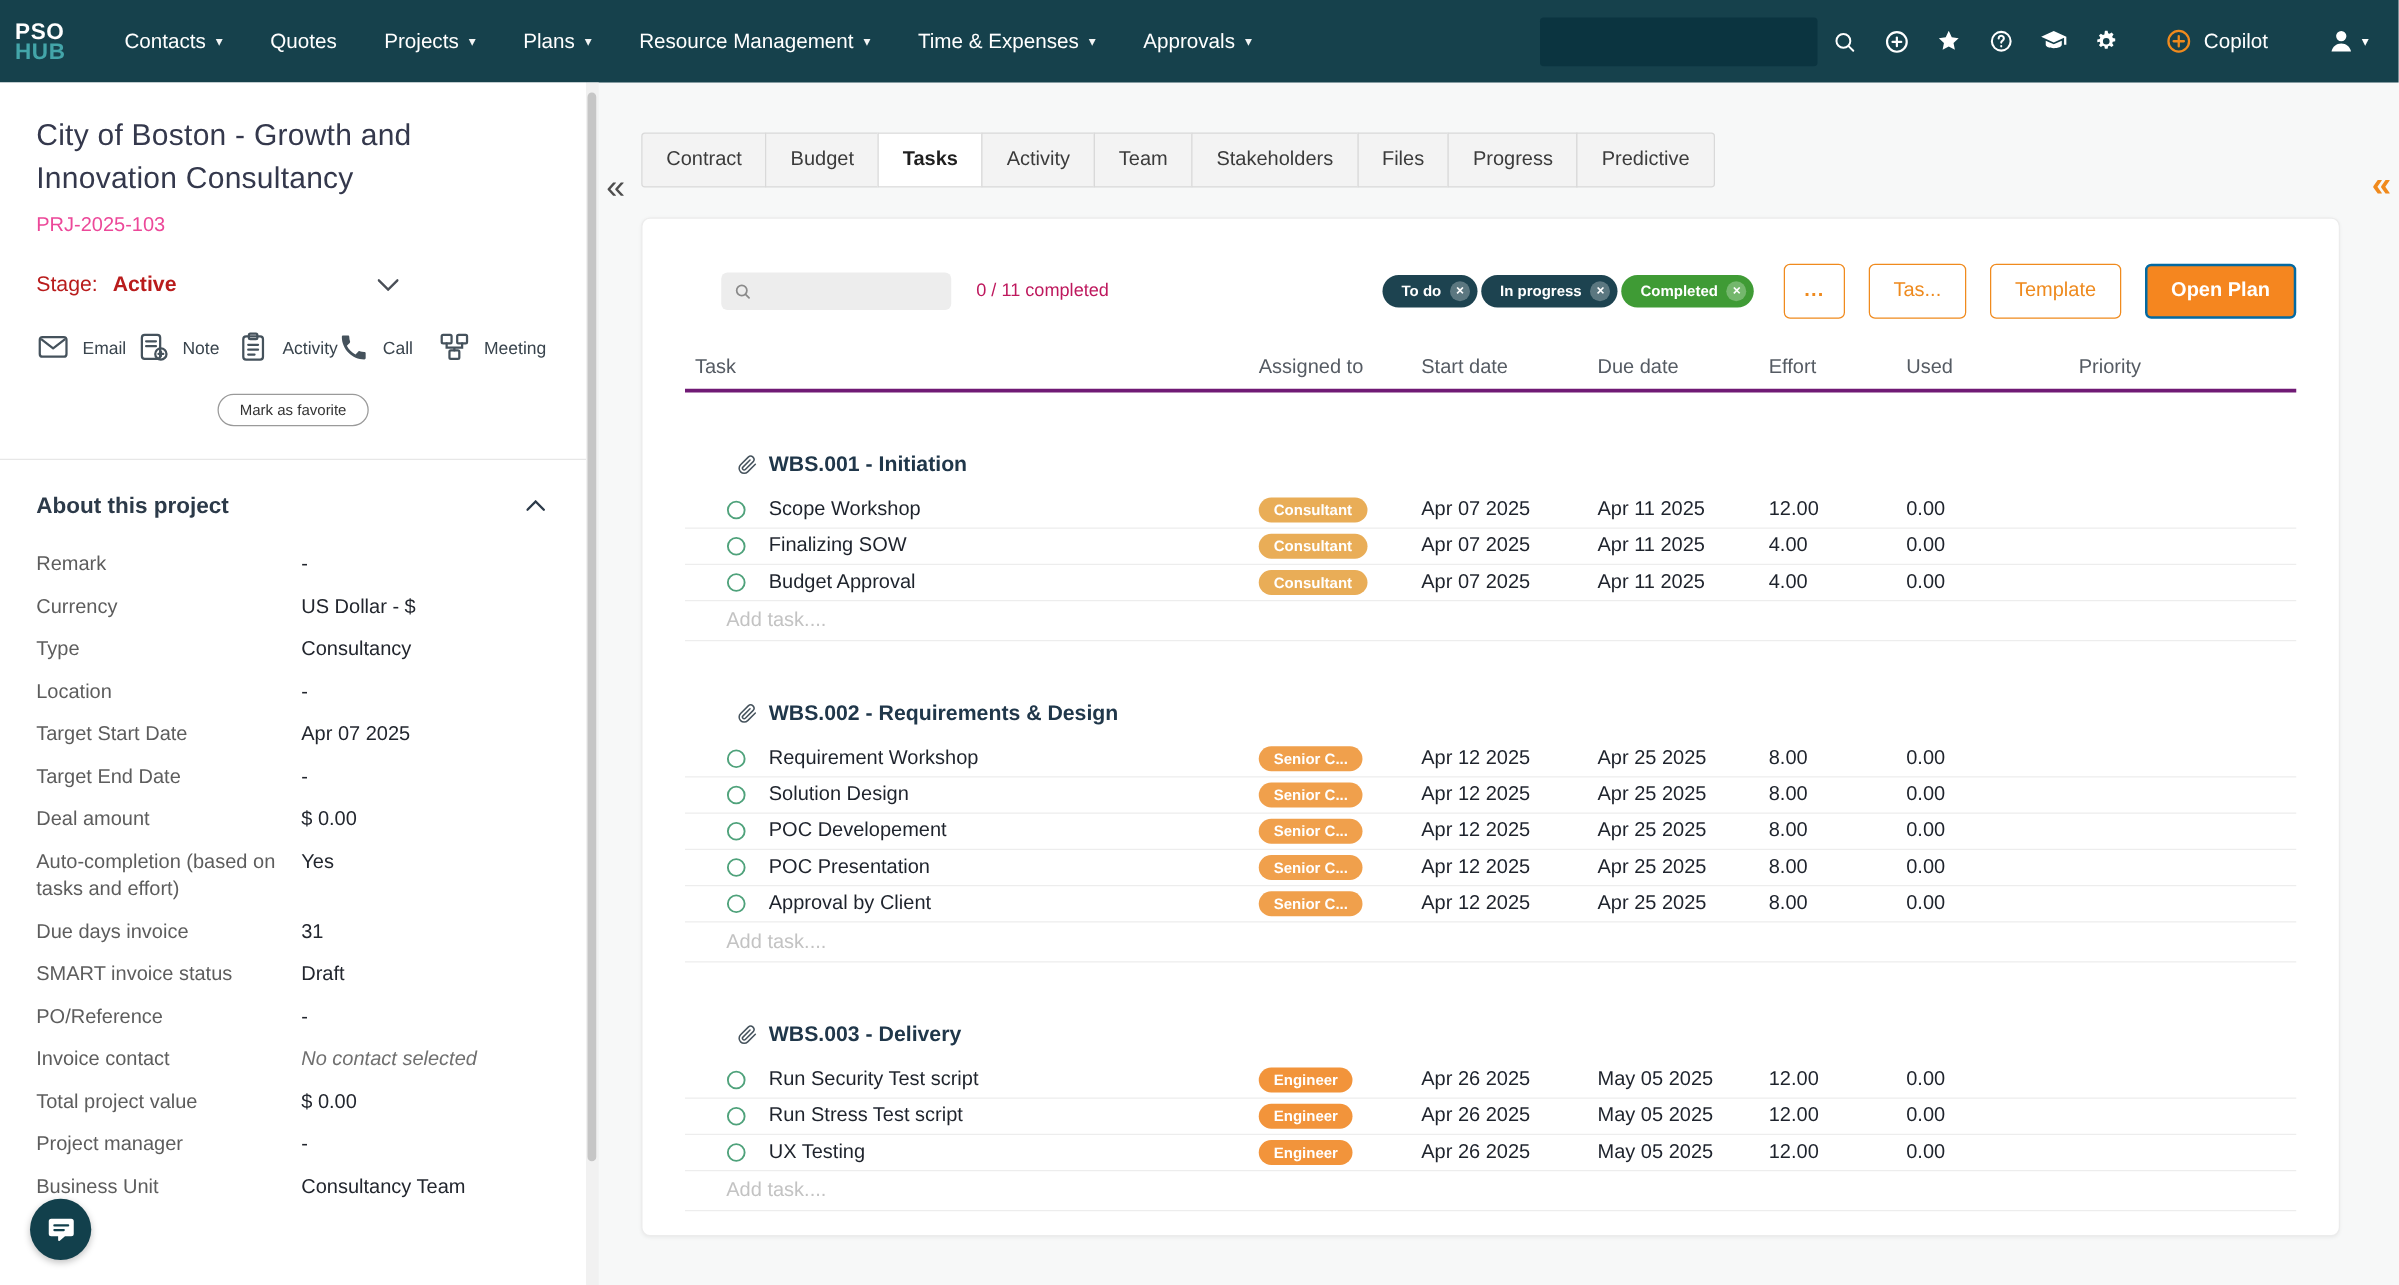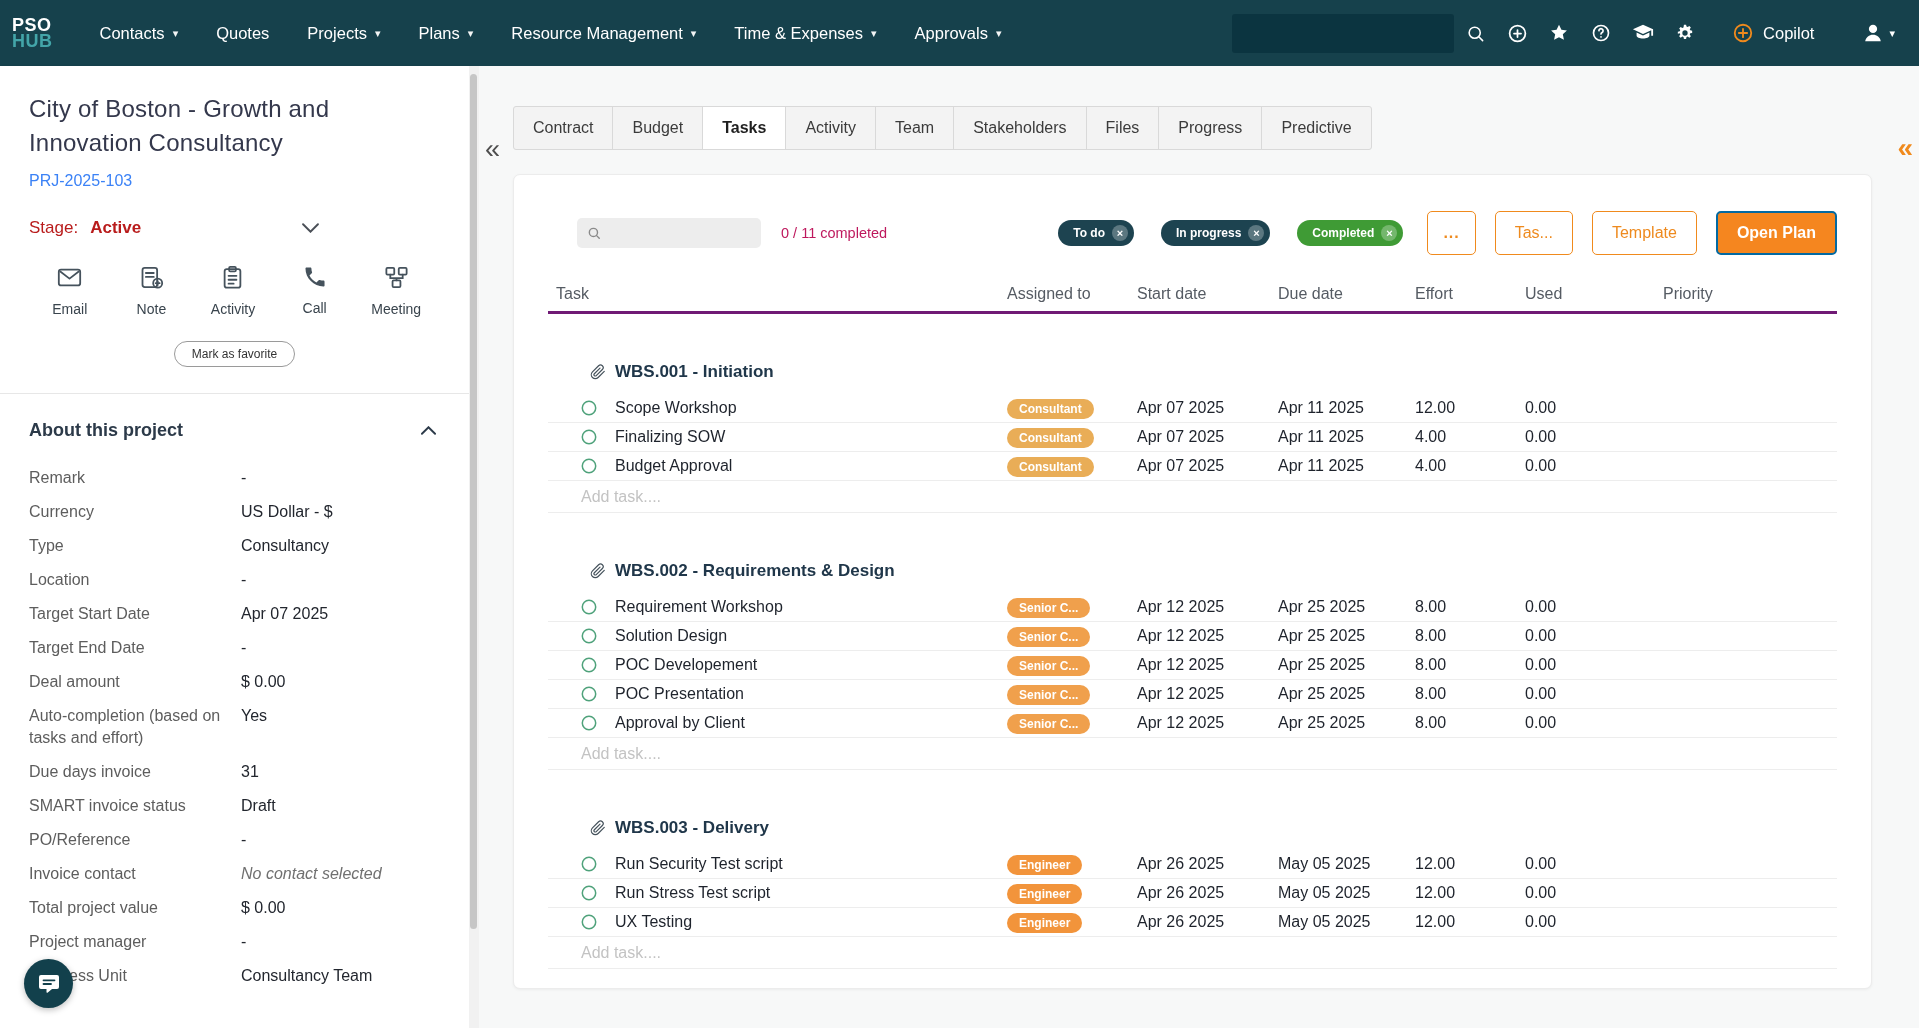--- a/index.html
+++ b/index.html
@@ -24,26 +24,26 @@
 
   
   .layout{display:flex;height:962px}
   .sidebar{width:469px;min-width:469px;background:#fff;padding:26px 29px 0;position:relative;overflow:hidden;box-shadow:1px 0 3px rgba(0,0,0,.06)}
   .scroll-strip{width:10px;background:#f1f1f1;position:relative}
   .scroll-thumb{position:absolute;left:1px;top:8px;width:7px;height:855px;border-radius:4px;background:#c6c6c6;cursor:pointer}
   .main{flex:1;position:relative;padding-left:34px}
 
   
   .proj-title{font-size:24px;color:#34384c;font-weight:500;line-height:34px;letter-spacing:.2px}
-  .proj-code{font-size:16px;color:#3b82f6;margin-top:12px}
+  .proj-code{font-size:16px;color:#ec4899;margin-top:12px}
   .stage-row{margin-top:28px;display:flex;align-items:center;font-size:17px;color:#b91c1c;width:290px}
   .stage-value{font-weight:bold;margin-left:12px}
   .stage-chevron{margin-left:auto;cursor:pointer;display:inline-flex}
   .quick-actions{margin-top:26px;display:flex;width:408px}
-  .qa-item{flex:1;display:flex;flex-direction:column;align-items:center;gap:10px;cursor:pointer}
+  .qa-item{flex:1;display:flex;flex-direction:row;align-items:center;gap:10px;cursor:pointer}
   .qa-label{font-size:14px;color:#39444d}
   .fav-btn{display:block;margin:24px auto 0;background:#fff;border:1px solid #9a9a9a;border-radius:14px;font-size:12px;color:#333;padding:5px 17px;cursor:pointer;font-family:inherit}
   .divider{border-top:1px solid #e7e7e7;margin:26px -29px 0}
   .about-head{margin-top:26px;display:flex;align-items:center;justify-content:space-between}
   .about-title{font-size:18px;font-weight:bold;color:#2c3a49}
   .about-chevron{cursor:pointer;display:inline-flex;padding:4px}
   .fields{margin-top:20px}
   .field-row{display:grid;grid-template-columns:212px 1fr;padding:6px 0;font-size:16px;line-height:22px}
   .f-label{color:#5d5d5d;padding-right:10px}
   .f-value{color:#22262e}
@@ -60,21 +60,21 @@
   .tab:first-child{margin-left:0;border-radius:3px 0 0 3px}
   .tab:last-child{border-radius:0 3px 3px 0}
   .tab.active{background:#fff;color:#1f1f1f;font-weight:bold}
   .card{width:1359px;background:#fff;border:1px solid #ececec;border-radius:7px;margin-top:24px;padding:36px 34px 40px;box-shadow:0 1px 3px rgba(0,0,0,.05);height:815px}
 
   
   .toolbar{display:flex;align-items:center}
   .tb-search{width:184px;height:30px;background:#ededed;border-radius:5px;display:flex;align-items:center;gap:7px;padding:0 10px;margin-left:29px;color:#8a8a8a}
   .tb-search input{flex:1;min-width:0;border:none;background:transparent;outline:none;font-size:14px;font-family:inherit;color:#444}
   .completed-text{font-size:14.5px;color:#be185d;margin-left:20px}
-  .chips{margin-left:auto;display:flex;gap:27px;align-items:center}
+  .chips{margin-left:auto;display:flex;gap:3px;align-items:center}
   .chip{display:flex;align-items:center;gap:7px;color:#fff;font-size:12px;font-weight:bold;padding:5px 6px 5px 15px;border-radius:15px;cursor:pointer;white-space:nowrap}
   .chip .x{width:16px;height:16px;border-radius:50%;background:rgba(255,255,255,.28);display:flex;align-items:center;justify-content:center;font-size:11px;cursor:pointer}
   .tb-buttons{display:flex;gap:19px;margin-left:24px;align-items:center}
   .btn{height:44px;border-radius:5px;font-size:16px;padding:0 19px;display:flex;align-items:center;cursor:pointer;font-family:inherit;background:#fff;white-space:nowrap}
   .btn.outline{border:1px solid #f08a1d;color:#ee8a1e}
   .btn.more{padding:0 15px;letter-spacing:1px;font-weight:bold}
   .btn.solid{background:#f5861f;border:2px solid #0369a1;color:#fff;font-weight:bold}
 
   
   .tasks-table{margin-top:30px}

